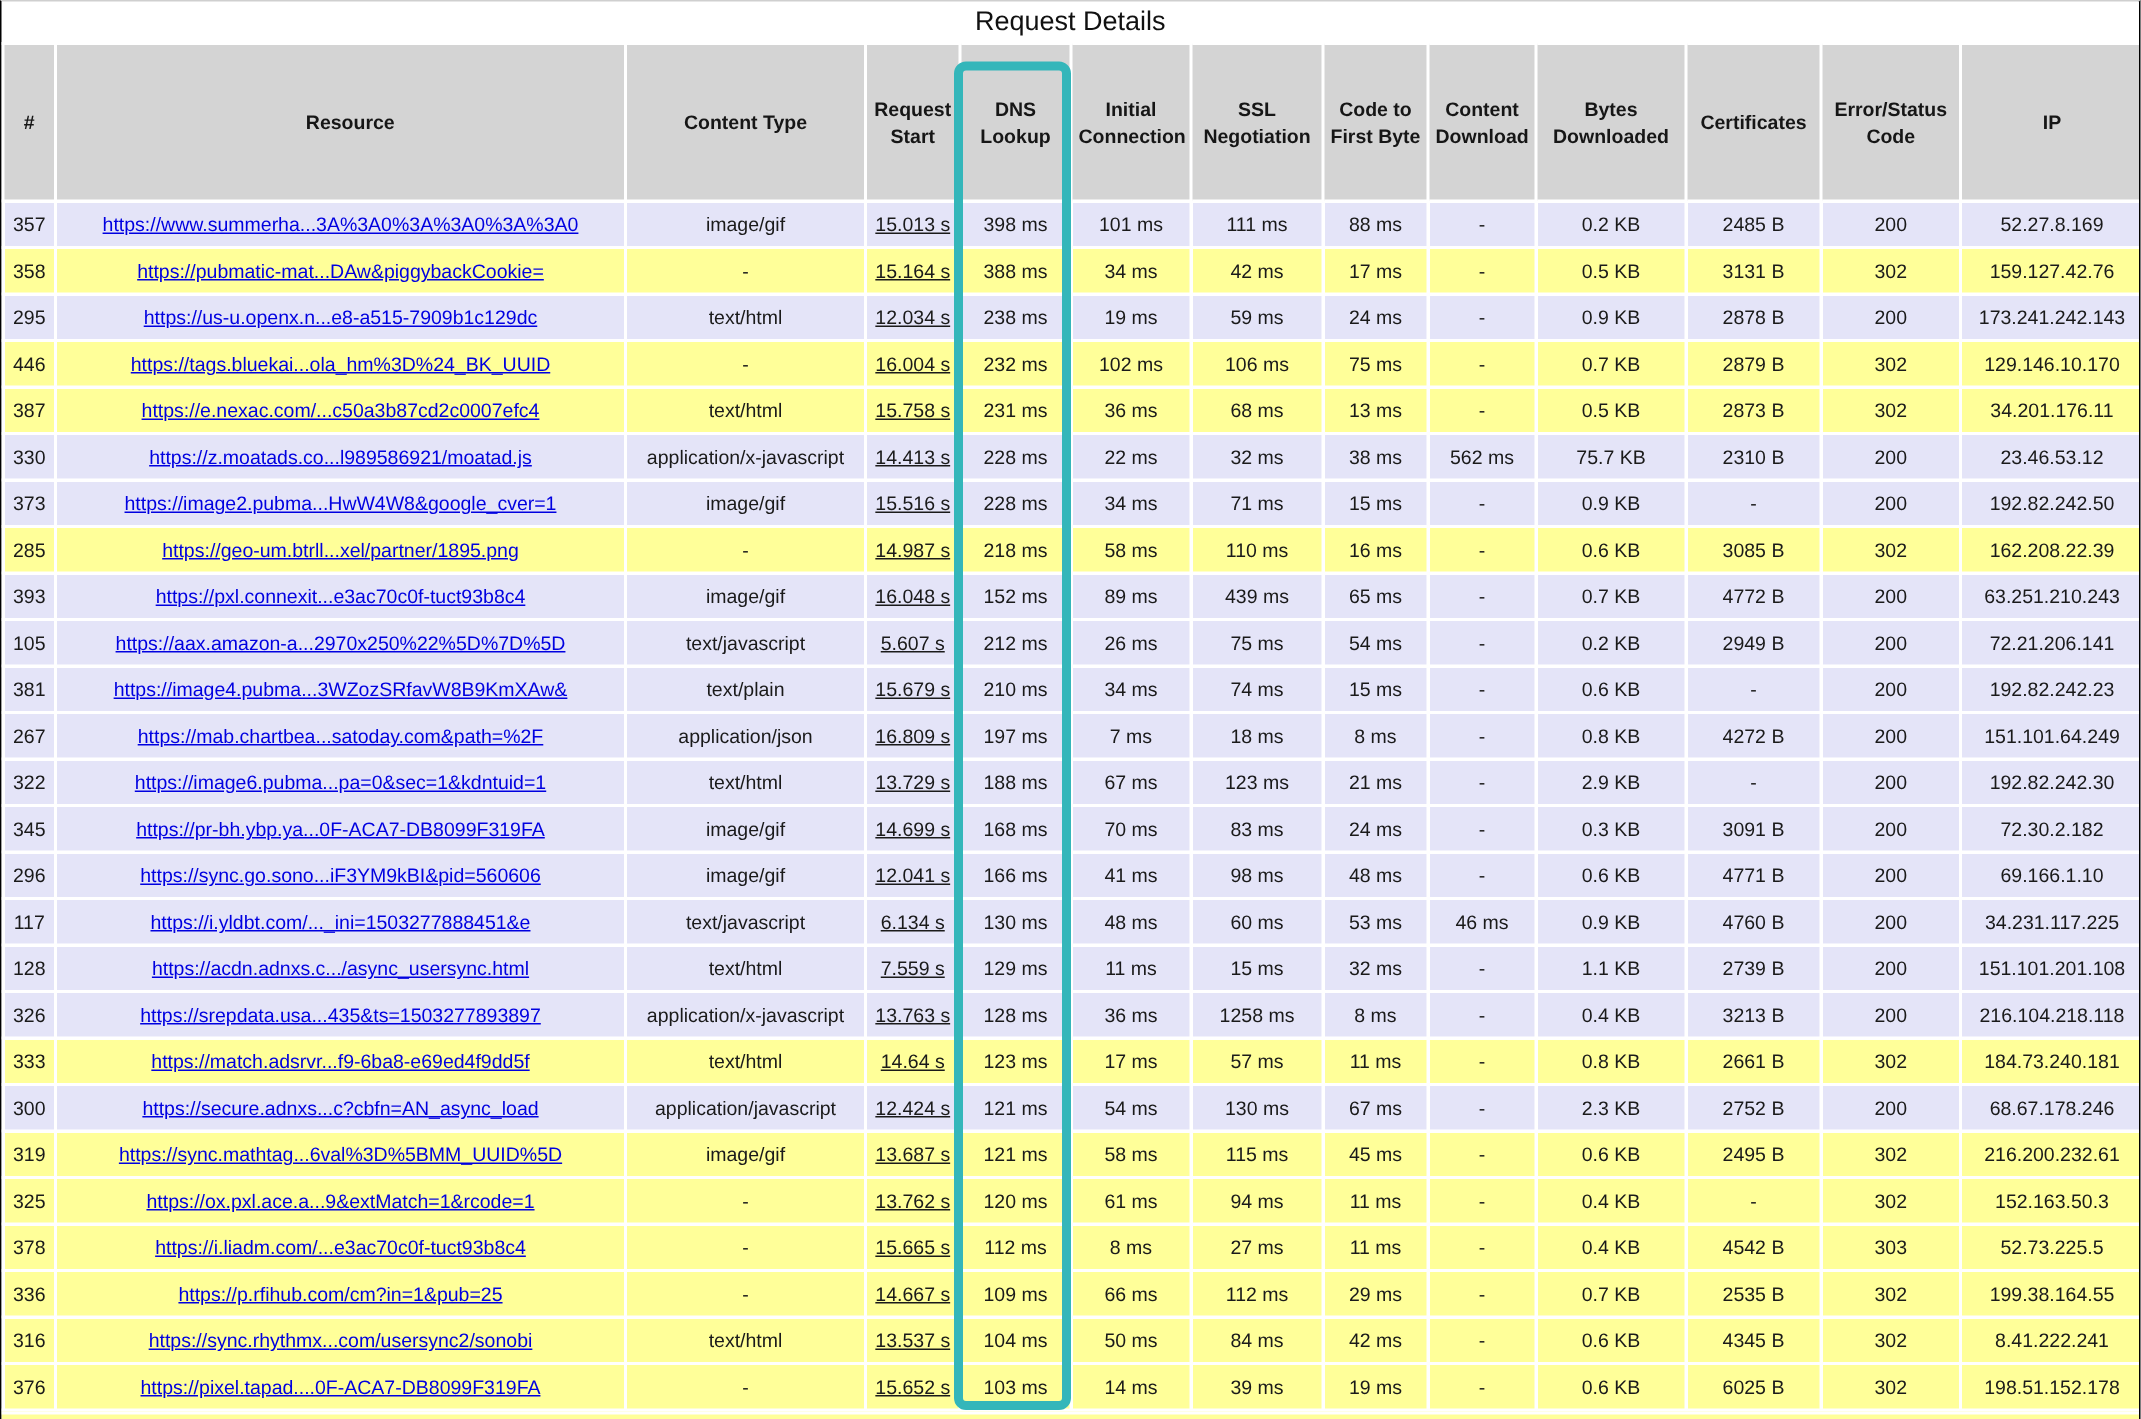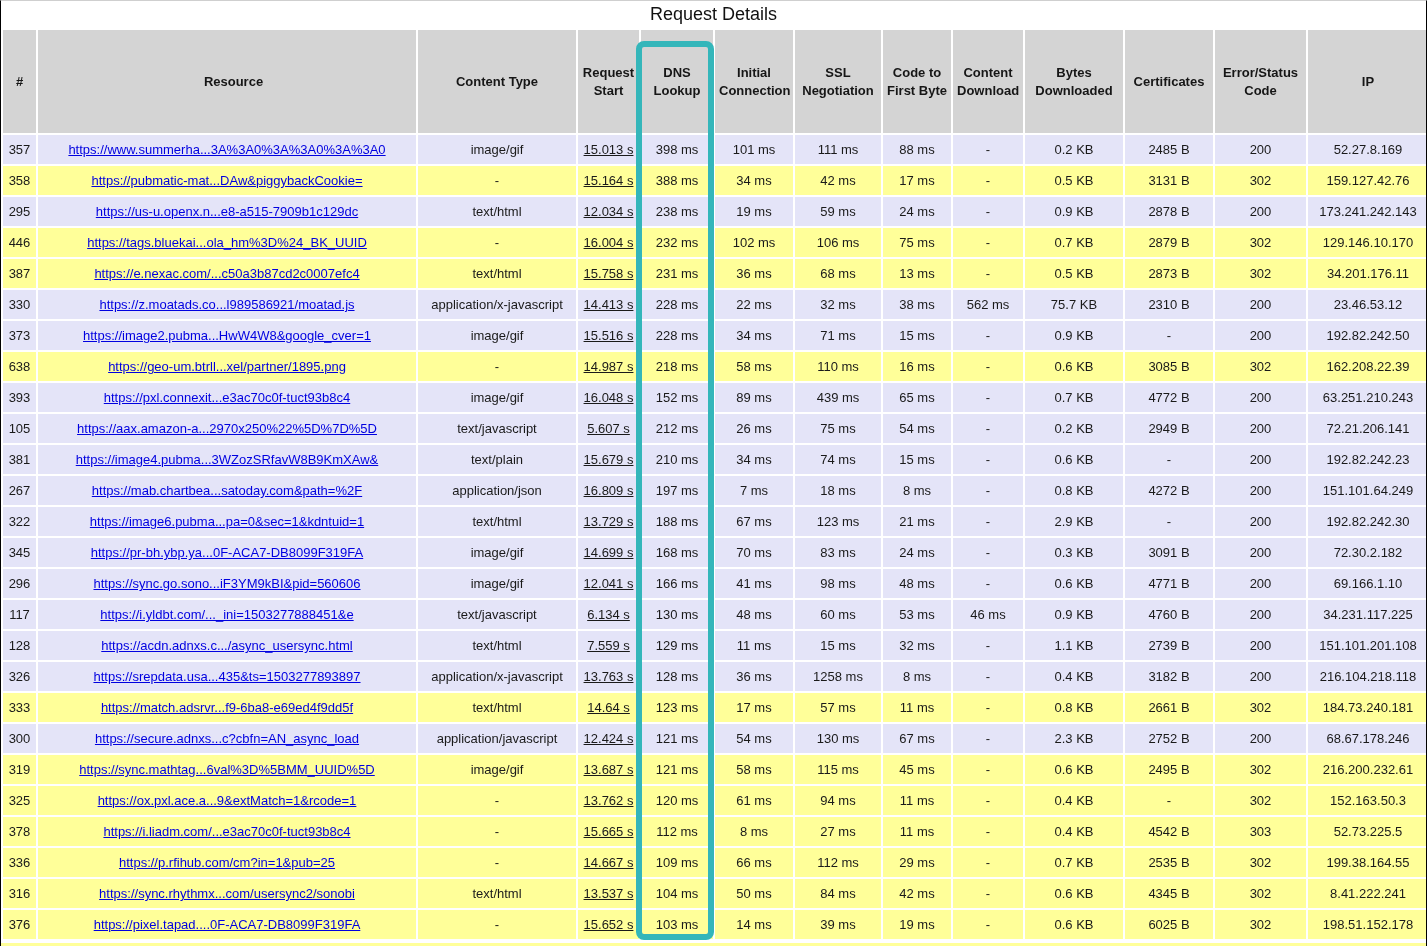--- a/index.html
+++ b/index.html
@@ -210,21 +210,21 @@
           <td>34 ms</td>
           <td>71 ms</td>
           <td>15 ms</td>
           <td>-</td>
           <td>0.9 KB</td>
           <td>-</td>
           <td>200</td>
           <td>192.82.242.50</td>
         </tr>
         <tr class="yellow">
-          <td>638</td>
+          <td>285</td>
           <td class="resource-cell"><a href="#">https://geo-um.btrll...xel/partner/1895.png</a></td>
           <td>-</td>
           <td class="request-start-cell">14.987 s</td>
           <td>218 ms</td>
           <td>58 ms</td>
           <td>110 ms</td>
           <td>16 ms</td>
           <td>-</td>
           <td>0.6 KB</td>
           <td>3085 B</td>
@@ -370,21 +370,21 @@
           <td>326</td>
           <td class="resource-cell"><a href="#">https://srepdata.usa...435&amp;ts=1503277893897</a></td>
           <td>application/x-javascript</td>
           <td class="request-start-cell">13.763 s</td>
           <td>128 ms</td>
           <td>36 ms</td>
           <td>1258 ms</td>
           <td>8 ms</td>
           <td>-</td>
           <td>0.4 KB</td>
-          <td>3182 B</td>
+          <td>3213 B</td>
           <td>200</td>
           <td>216.104.218.118</td>
         </tr>
         <tr class="yellow">
           <td>333</td>
           <td class="resource-cell"><a href="#">https://match.adsrvr...f9-6ba8-e69ed4f9dd5f</a></td>
           <td>text/html</td>
           <td class="request-start-cell">14.64 s</td>
           <td>123 ms</td>
           <td>17 ms</td>

